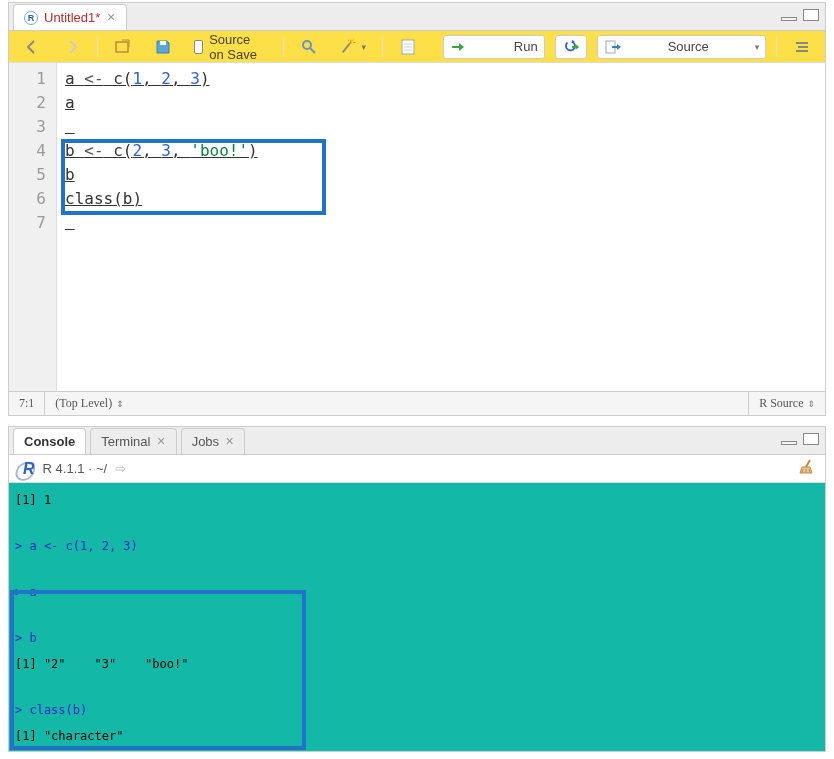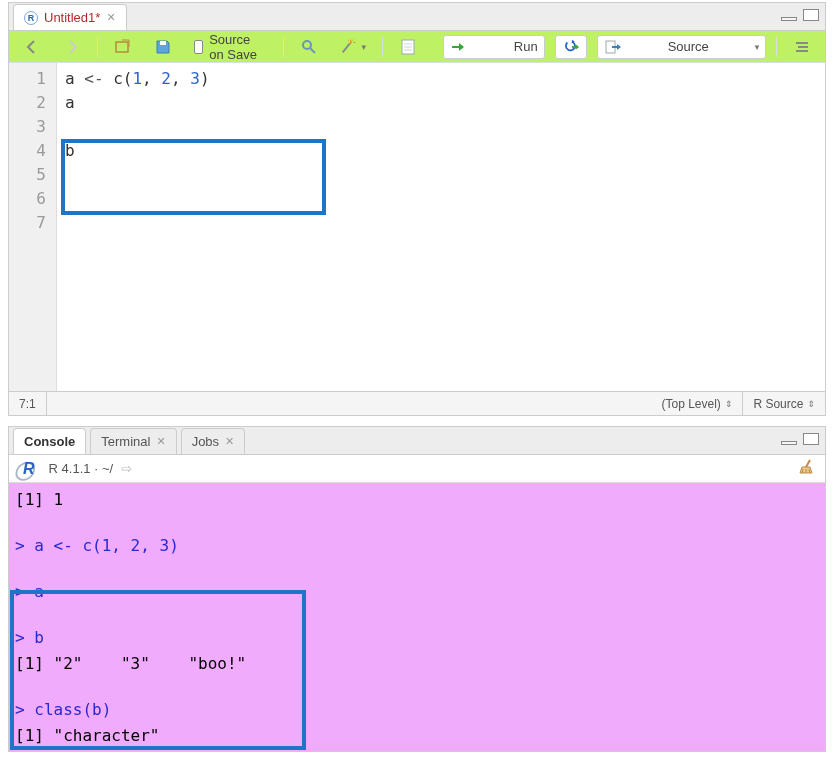--- a/index.html
+++ b/index.html
@@ -67,21 +67,21 @@
   .wc-min { height:4px; margin-top:8px; }
   .wc-max { background:#fff; }
 
   
   .toolbar {
     display:flex;
     align-items:center;
     gap:10px;
     height:32px;
     padding:0 8px;
-    background:#bef264;
+    background:#fde047;
     border-bottom:1px solid #ddd;
     font-size:13px;
     color:#444;
   }
   .toolbar .spacer { flex:1; }
   .tb-btn {
     display:inline-flex;
     align-items:center;
     gap:4px;
     padding:2px 6px;
@@ -109,64 +109,64 @@
   .gutter {
     width:48px;
     background:#f0f0f0;
     color:#9a9a9a;
     text-align:right;
     padding:4px 10px 4px 6px;
     border-right:1px solid #ddd;
     user-select:none;
   }
   .code-area { flex:1; padding:4px 8px; position:relative; }
-  .code-line { white-space:pre; }
+  .code-line { white-space:pre;text-decoration:underline; }
   .tok-op { color:#555; }
   .tok-num { color:#2b64c8; }
   .tok-str { color:#108040; }
   .highlight-box {
     position:absolute;
     border:4px solid #1f74c7;
   }
   .editor .highlight-box { left:52px; top:76px; width:265px; height:76px; }
 
   
   .status-bar {
     display:flex;
     align-items:center;
     height:24px;
     border-top:1px solid #ccc;
     background:#f5f5f5;
     font-size:12px;
     color:#555;
   }
-  .status-bar .cell { padding:0 10px; border-right:1px solid #ccc; height:100%; display:flex; align-items:center; gap:4px;}
+  .status-bar .cell { padding:0 10px; border-right:1px solid #ccc; height:100%; display:flex; align-items:center; gap:4px;font-family:Liberation Serif, serif;}
   .status-bar .cell:last-child{border-right:none;}
-  .status-bar .flex { flex:1;justify-content:flex-end; }
+  .status-bar .flex { flex:1; }
 
   
   .console-header {
     display:flex;
     align-items:center;
     gap:8px;
     height:28px;
     padding:0 8px;
     border-bottom:1px solid #ddd;
     background:#fff;
     color:#555;
   }
   .console-body {
     flex:1;
     overflow-y:scroll;
     font-family:"Lucida Console", Menlo, Consolas, monospace;
-    font-size:16px;
+    font-size:12px;
     line-height:26px;
     padding:4px 6px;
     position:relative;
-    background:#f0abfc;
+    background:#14b8a6;
   }
   .console-line { white-space:pre; color:#000; }
   .console-line.input { color:#2929d0;margin-top:20px; }
   .console-body .highlight-box { left:1px; top:107px; width:296px; height:160px; }
   .cursor { display:inline-block; width:1px; height:18px; background:#555; vertical-align:middle; margin-left:2px;}
   .broom { color:#c08b4b; }
 
   
   .console-body::-webkit-scrollbar { width:14px; }
   .console-body::-webkit-scrollbar-thumb { background:#c6c6c6; }
@@ -288,21 +288,23 @@
         <div>3</div>
         <div>4</div>
         <div>5</div>
         <div>6</div>
         <div>7</div>
       </div>
     <div class="code-area" id="code-area">
         <div class="code-line">a <span class="tok-op">&lt;-</span> c(<span class="tok-num">1</span>, <span class="tok-num">2</span>, <span class="tok-num">3</span>)</div>
         <div class="code-line">a</div>
         <div class="code-line">&nbsp;</div>
+        <div class="code-line">b <span class="tok-op">&lt;-</span> c(<span class="tok-num">2</span>, <span class="tok-num">3</span>, <span class="tok-str">'boo!'</span>)</div>
         <div class="code-line">b</div>
+        <div class="code-line">class(b)</div>
         <div class="code-line">&nbsp;</div>
       </div>
     <div class="highlight-box"></div>
   </div>
 
   <div class="status-bar">
     <div class="cell">
         <span>7:1</span>
       </div>
     <div class="cell flex">
@@ -333,21 +335,21 @@
       <div class="wc-min"></div>
       <div class="wc-max"></div>
     </div>
   </div>
 
   <div class="console-header">
     <span style="font-style:italic;font-weight:bold;color:#2b64c8;font-size:16px;position:relative">
       <span style="color:#a8b7c7;position:absolute;left:-3px;top:-1px;font-size:18px">◯</span>
       <span style="position:relative;margin-left:6px">R</span>
     </span>
-    <span style="margin-left:6px">R 4.1.1 · ~/</span>
+    <span style="margin-left:0">R 4.1.1 · ~/</span>
     <span style="color:#bbb">⇨</span>
     <span style="flex:1"></span>
     <span class="broom">
       <svg width="20" height="18" viewBox="0 0 20 18">
           <line x1="13" y1="2" x2="9" y2="9" stroke="#c08b4b" stroke-width="2"></line>
           <path d="M5 9 h8 l2 6 h-12 z" fill="#e8c98a" stroke="#c08b4b"></path>
           <line x1="6" y1="11" x2="5" y2="15" stroke="#c08b4b"></line>
           <line x1="9" y1="11" x2="9" y2="15" stroke="#c08b4b"></line>
           <line x1="12" y1="11" x2="13" y2="15" stroke="#c08b4b"></line>
         </svg>

